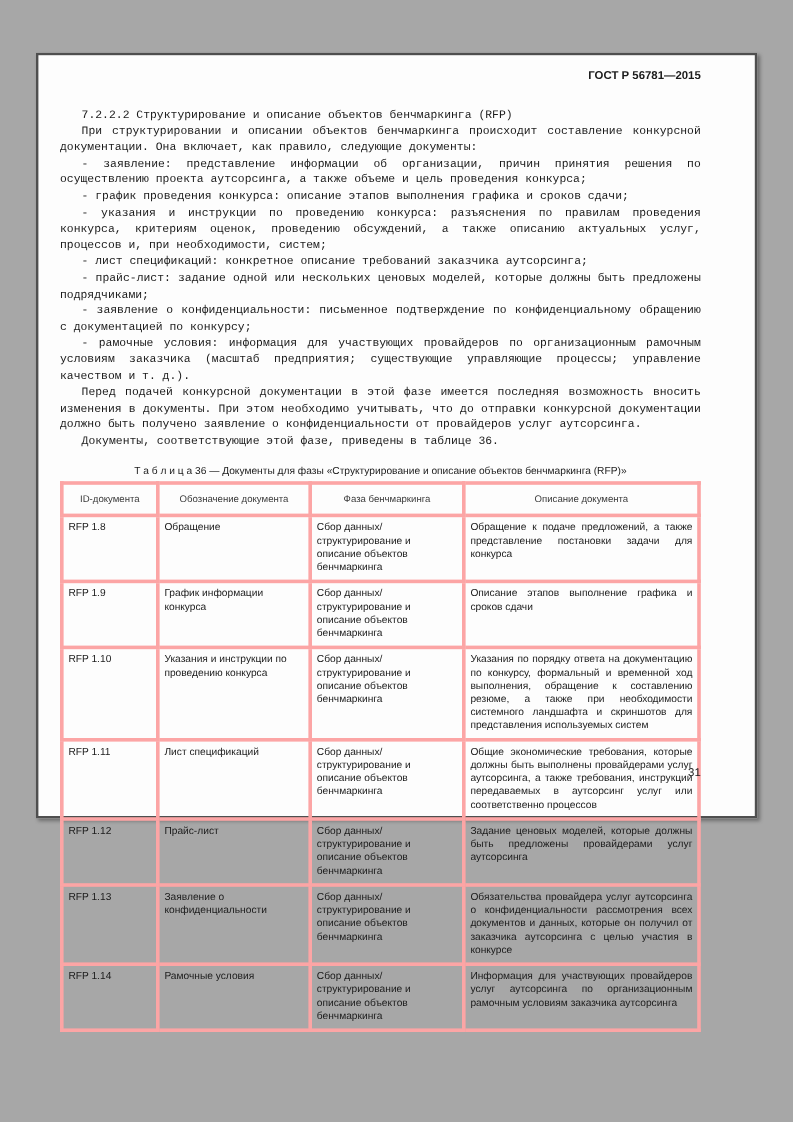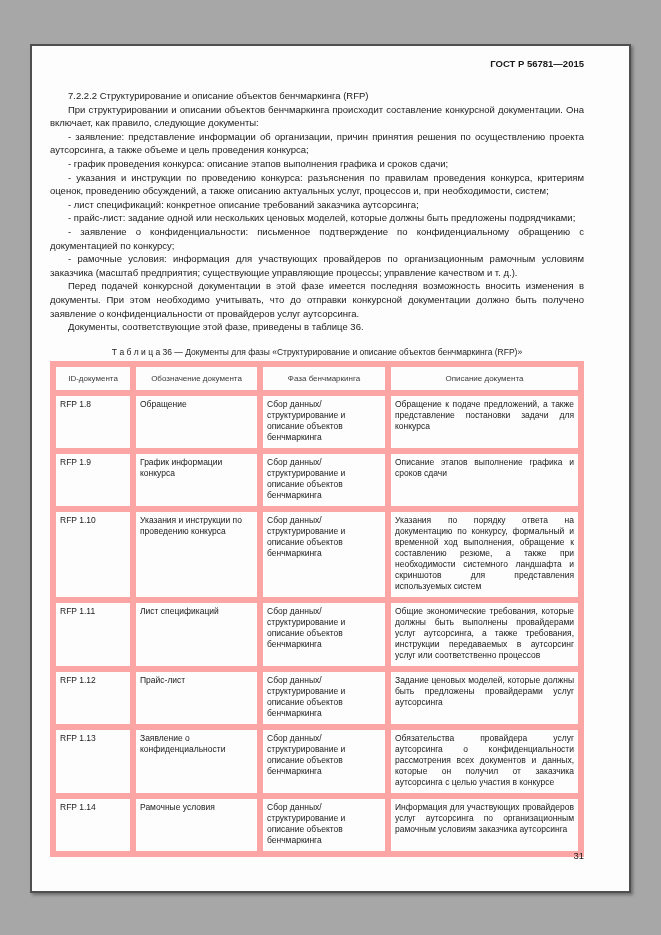--- a/index.html
+++ b/index.html
@@ -7,54 +7,55 @@
   body {
     width: 661px; height: 935px;
     background: #a7a7a7;
     font-family: "Liberation Sans", sans-serif;
     position: relative;
     overflow: hidden;
   }
   .page {
     position: absolute;
     left: 30px; top: 44px;
-    width: 601px; height: 849px;
+    width: 601px; height: 638px;
     background: #fdfdfd;
     border: 2px solid #4f4f4f;
     box-shadow: 2px 2px 3px rgba(0,0,0,0.35);
     padding: 12px 45px 0 18px;
   }
   .doc-header {
     text-align: right;
     font-weight: bold;
     font-size: 9.5px;
     color: #1a1a1a;
     margin-bottom: 20px;
   }
   .body-text p {
     margin: 0;
     font-size: 9.5px;
     line-height: 13.6px;
     color: #1a1a1a;
     text-align: justify;
     text-indent: 18px;
+    font-family: Liberation Mono, monospace;
   }
   .table-caption {
     margin: 13px 0 4px 0;
     font-size: 8.5px;
     color: #1a1a1a;
     text-align: center;
   }
   table.doc-table {
     width: 100%;
     border-collapse: collapse;
     table-layout: fixed;
   }
   .doc-table th, .doc-table td {
-    border: 6px solid #fca5a5;
+    border: 3px solid #fca5a5;
     color: #1a1a1a;
     vertical-align: top;
   }
   .doc-table th {
     font-weight: normal;
     font-size: 8px;
     color: #3a3a3a;
     text-align: center;
     vertical-align: middle;
     padding: 7px 2px;

